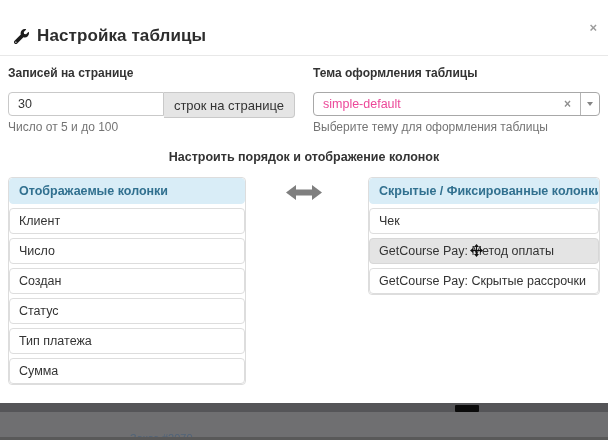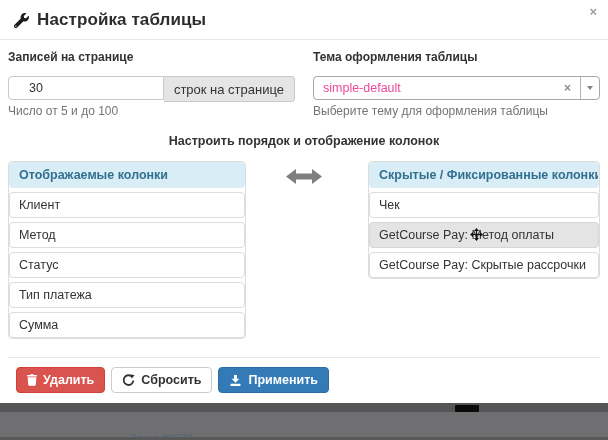--- a/index.html
+++ b/index.html
@@ -1,30 +1,30 @@
 <!DOCTYPE html>
 <html><head>
 <meta charset="utf-8">
 <style>
   html,body { margin:0; padding:0; background:#fff; }
   * { box-sizing:border-box; font-family:"Liberation Sans", sans-serif; }
   #stage { position:relative; width:608px; height:440px; overflow:hidden; background:#fff; }
 
   
-  .modal { position:absolute; top:0; left:0; width:608px; height:403px; background:#fff; }
+  .modal { position:absolute; top:16px; left:0; width:608px; height:403px; background:#fff; }
   .modal-header { position:relative; padding:10px 14px 9px; border-bottom:1px solid #e8e8e8; }
   .modal-title { display:flex; align-items:center; gap:8px; font-size:17px; font-weight:600; color:#2d2d2d; letter-spacing:.1px; }
   .close-btn { position:absolute; top:3px; right:9px; border:0; background:none; color:#9c9c9c; font-size:13px; font-weight:700; cursor:pointer; line-height:1; padding:2px; }
 
   .modal-body { padding:10px 8px 0; }
   .fields-row { display:flex; gap:18px; }
   .field { flex:1; min-width:0; }
   .field-label { display:block; font-size:12px; font-weight:700; color:#333; margin-bottom:12px; }
   .input-group { display:flex; height:24px; }
-  .form-input { flex:1; min-width:0; border:1px solid #c9c9c9; border-right:1px solid #c9c9c9; border-radius:4px 0 0 4px; padding:0 20px; font-size:12.5px; color:#333; outline:none; }
+  .form-input { flex:1; min-width:0; border:1px solid #c9c9c9; border-right:1px solid #c9c9c9; border-radius:4px 0 0 4px; padding:0 9px; font-size:12.5px; color:#333; outline:none; }
   .input-addon { display:flex; align-items:center; background:#e5e5e5; border:1px solid #c9c9c9; border-left:0; border-radius:0 4px 4px 0; padding:12px 10px; font-size:13px; color:#333; white-space:nowrap; }
   .hint { font-size:12px; color:#747474; margin-top:4px; }
 
   .select2 { display:flex; align-items:stretch; height:24px; border:1px solid #a8a8a8; border-radius:4px; background:#fff; cursor:pointer; }
   .select2-value { flex:1; display:flex; align-items:center; padding:0 9px; font-size:12.5px; color:#ec4899; }
   .select2-clear { display:flex; align-items:center; padding:0 9px; color:#8f8f8f; font-size:12px; font-weight:700; }
   .select2-caret { width:19px; border-left:1px solid #b5b5b5; display:flex; align-items:center; justify-content:center; }
   .caret-tri { width:0; height:0; border-left:3.5px solid transparent; border-right:3.5px solid transparent; border-top:4px solid #848484; }
 
   .section-heading { text-align:center; font-size:12.5px; font-weight:700; color:#333; margin:16px 0 13px; }
@@ -97,21 +97,22 @@
         </div>
       </div>
 
       <div class="section-heading">Настроить порядок и отображение колонок</div>
 
       <div class="panels-row">
 
         <div class="panel panel-visible">
           <div class="col-item col-header">Отображаемые колонки</div>
           <div class="col-item">Клиент</div>
-          <div class="col-item">Метод</div>
+          <div class="col-item">Число</div>
+          <div class="col-item">Создан</div>
           <div class="col-item">Статус</div>
           <div class="col-item">Тип платежа</div>
           <div class="col-item">Сумма</div>
         </div>
 
         <div class="swap-arrow">
           <svg width="36" height="15" viewBox="0 0 36 15">
               <polygon fill="#7f7f7f" points="0,7.5 10,0 10,4.6 26,4.6 26,0 36,7.5 26,15 26,10.4 10,10.4 10,15"></polygon>
             </svg>
         </div>

